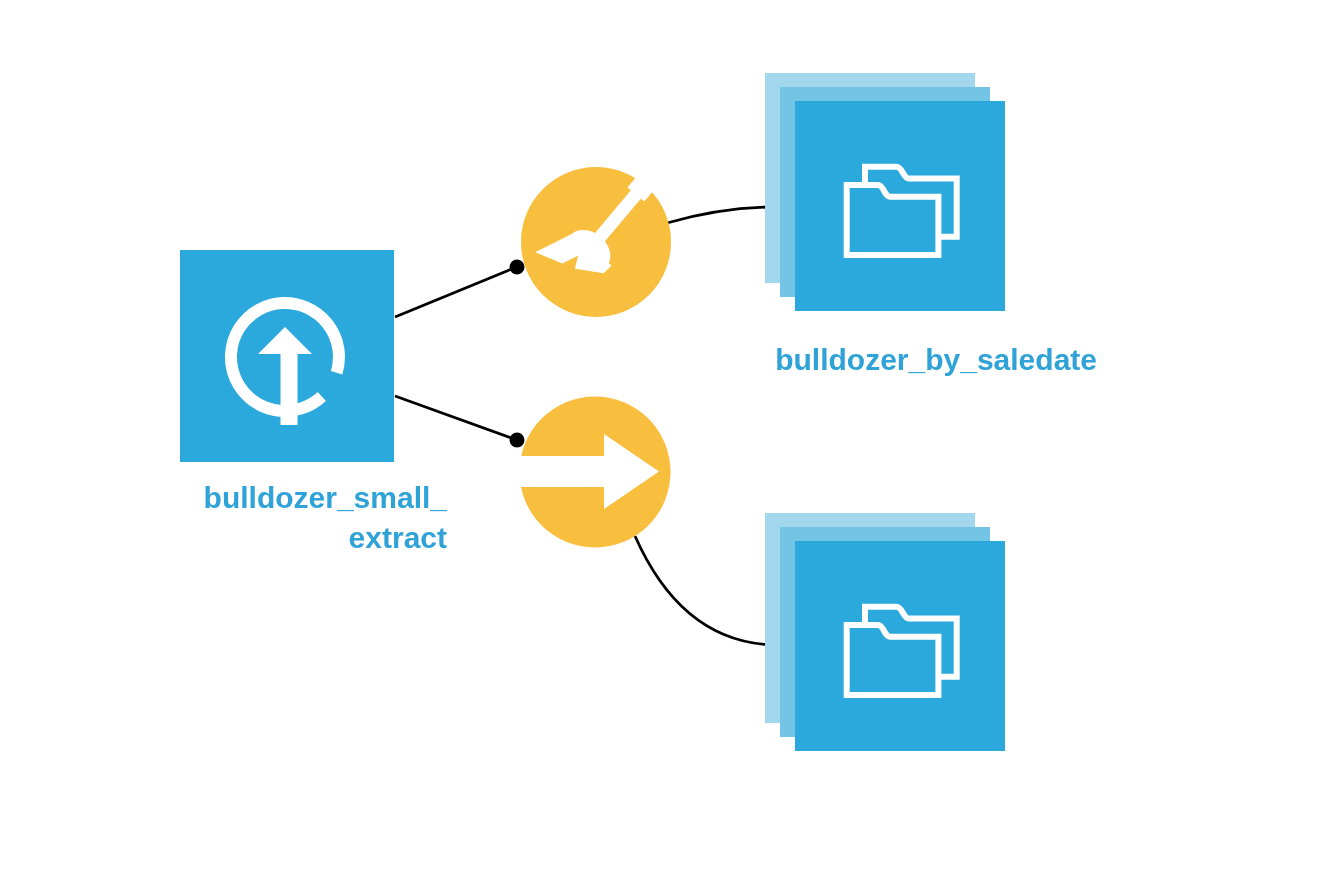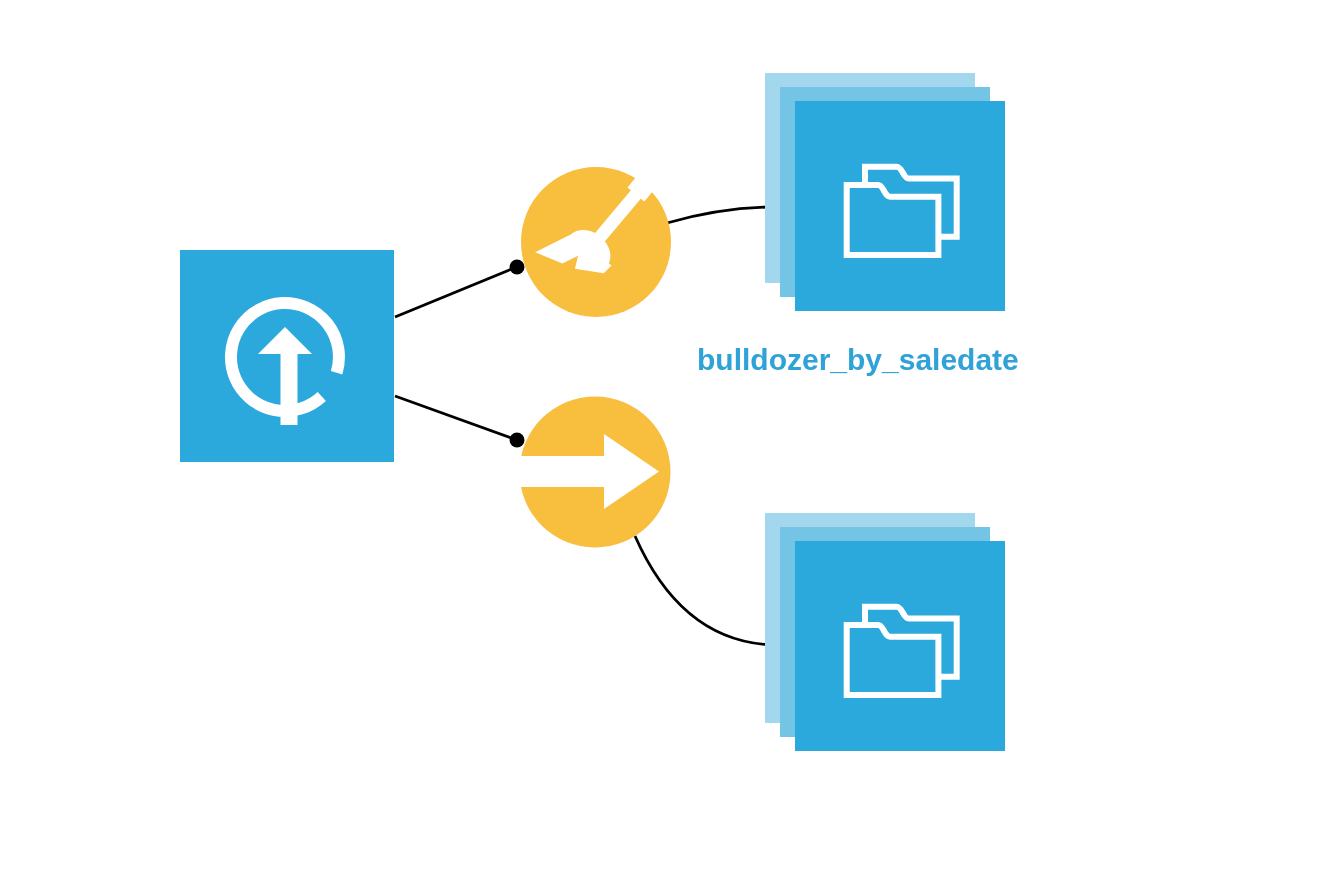--- a/index.html
+++ b/index.html
@@ -5,21 +5,21 @@
   html,body{margin:0;padding:0;background:#fff;}
   .canvas{position:relative;width:1332px;height:882px;background:#fff;overflow:hidden;
           font-family:"Liberation Sans", sans-serif;}
   svg{position:absolute;left:0;top:0;}
   .edge{stroke:#000;stroke-width:2.8;fill:none;}
   .dot-in{fill:#000;}
   .wht{fill:#fff;}
   .upload-ring{fill:none;stroke:#fff;stroke-width:12;}
   .folder{stroke:#fff;stroke-width:6;}
   .label{position:absolute;color:#2FA3D7;font-size:30px;font-weight:700;
-         text-align:left;line-height:40px;white-space:nowrap;}
+         text-align:right;line-height:40px;white-space:nowrap;}
 </style>
 </head>
 <body>
 
 <div class="canvas">
 
   <svg width="1332" height="882" viewBox="0 0 1332 882">
 
     <g>
       <line class="edge" x1="395" y1="317" x2="514" y2="268"></line>
@@ -71,17 +71,19 @@
       <rect x="780" y="87" width="210" height="210" fill="#74C4E6"></rect>
       <rect x="795" y="101" width="210" height="210" fill="#2BA8DC"></rect>
       <g>
         <path class="folder" d="M 865,166.7 L 896.6,166.7 C 902.3,166.7 903.3,178.4 908.7,178.4 L 956.7,178.4 L 956.7,236.7 L 865,236.7 Z" fill="#2BA8DC"></path>
         <path class="folder" d="M 846.7,185 L 878.3,185 C 883.5,185 884.5,196.7 890,196.7 L 938.4,196.7 L 938.4,255 L 846.7,255 Z" fill="#2BA8DC"></path>
       </g>
     </g>
   </svg>
 
   <div class="label" style="left:127px;top:478px;width:320px;">
+    <div>bulldozer_small_</div>
+    <div>extract</div>
   </div>
 
   <div class="label" style="left:697px;top:340px;width:400px;">bulldozer_by_saledate</div>
 
 </div>
 
 </body></html>

